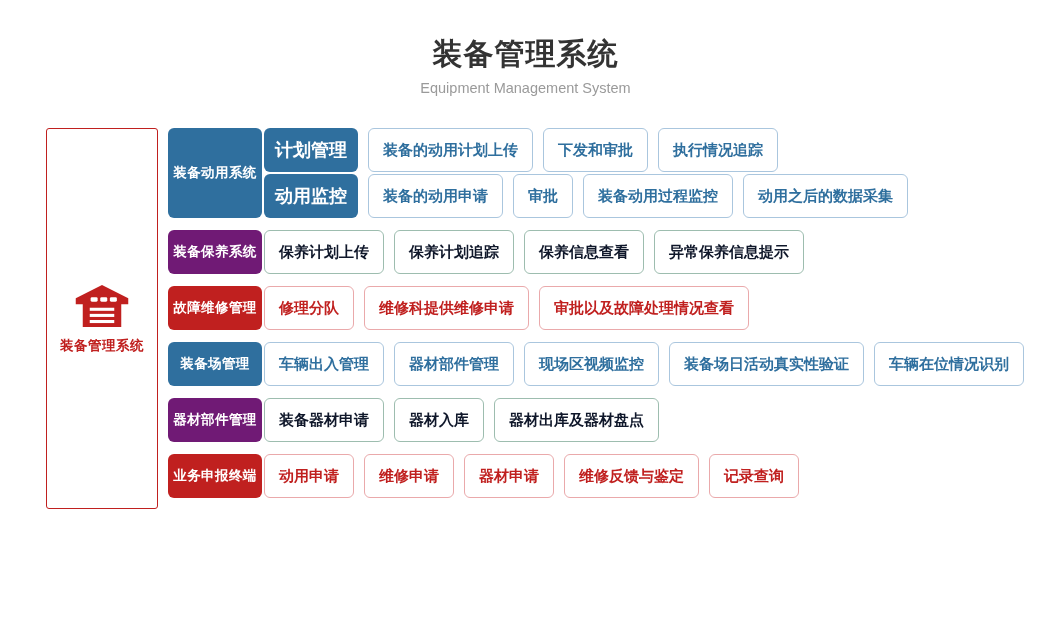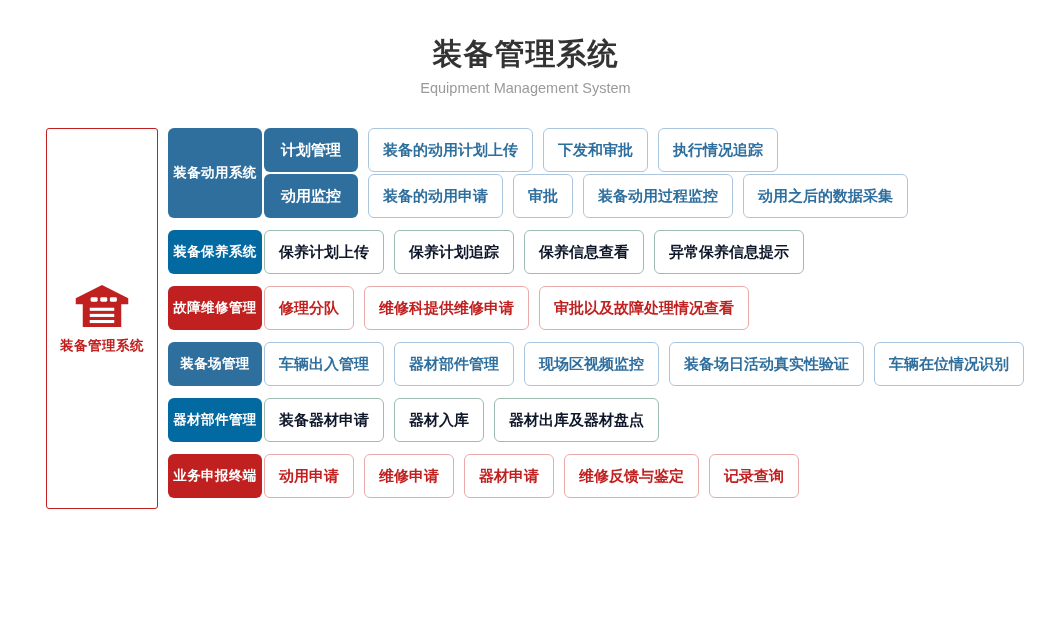--- a/index.html
+++ b/index.html
@@ -90,21 +90,21 @@
     justify-content: center;
     color: #ffffff;
     font-size: 13.5px;
     font-weight: bold;
     letter-spacing: 0.4px;
     text-align: center;
     margin-right: 2px;
     box-sizing: border-box;
   }
   .cat.blue  { background: #2f6f9e; }
-  .cat.green { background: #0369a1; }
+  .cat.green { background: #701a75; }
   .cat.red   { background: #c0201f; }
 
   .rows {
     display: flex;
     flex-direction: column;
     justify-content: space-between;
   }
   .row {
     display: flex;
     flex-direction: row;
@@ -114,21 +114,21 @@
 
   .sub {
     width: 94px;
     flex: 0 0 94px;
     height: 44px;
     border-radius: 6px;
     display: flex;
     align-items: center;
     justify-content: center;
     color: #ffffff;
-    font-size: 15px;
+    font-size: 18px;
     font-weight: bold;
     text-align: center;
     margin-right: 10px;
     box-sizing: border-box;
   }
   .sub.blue  { background: #2f6f9e; }
 
   .leaf {
     height: 44px;
     border-radius: 6px;

